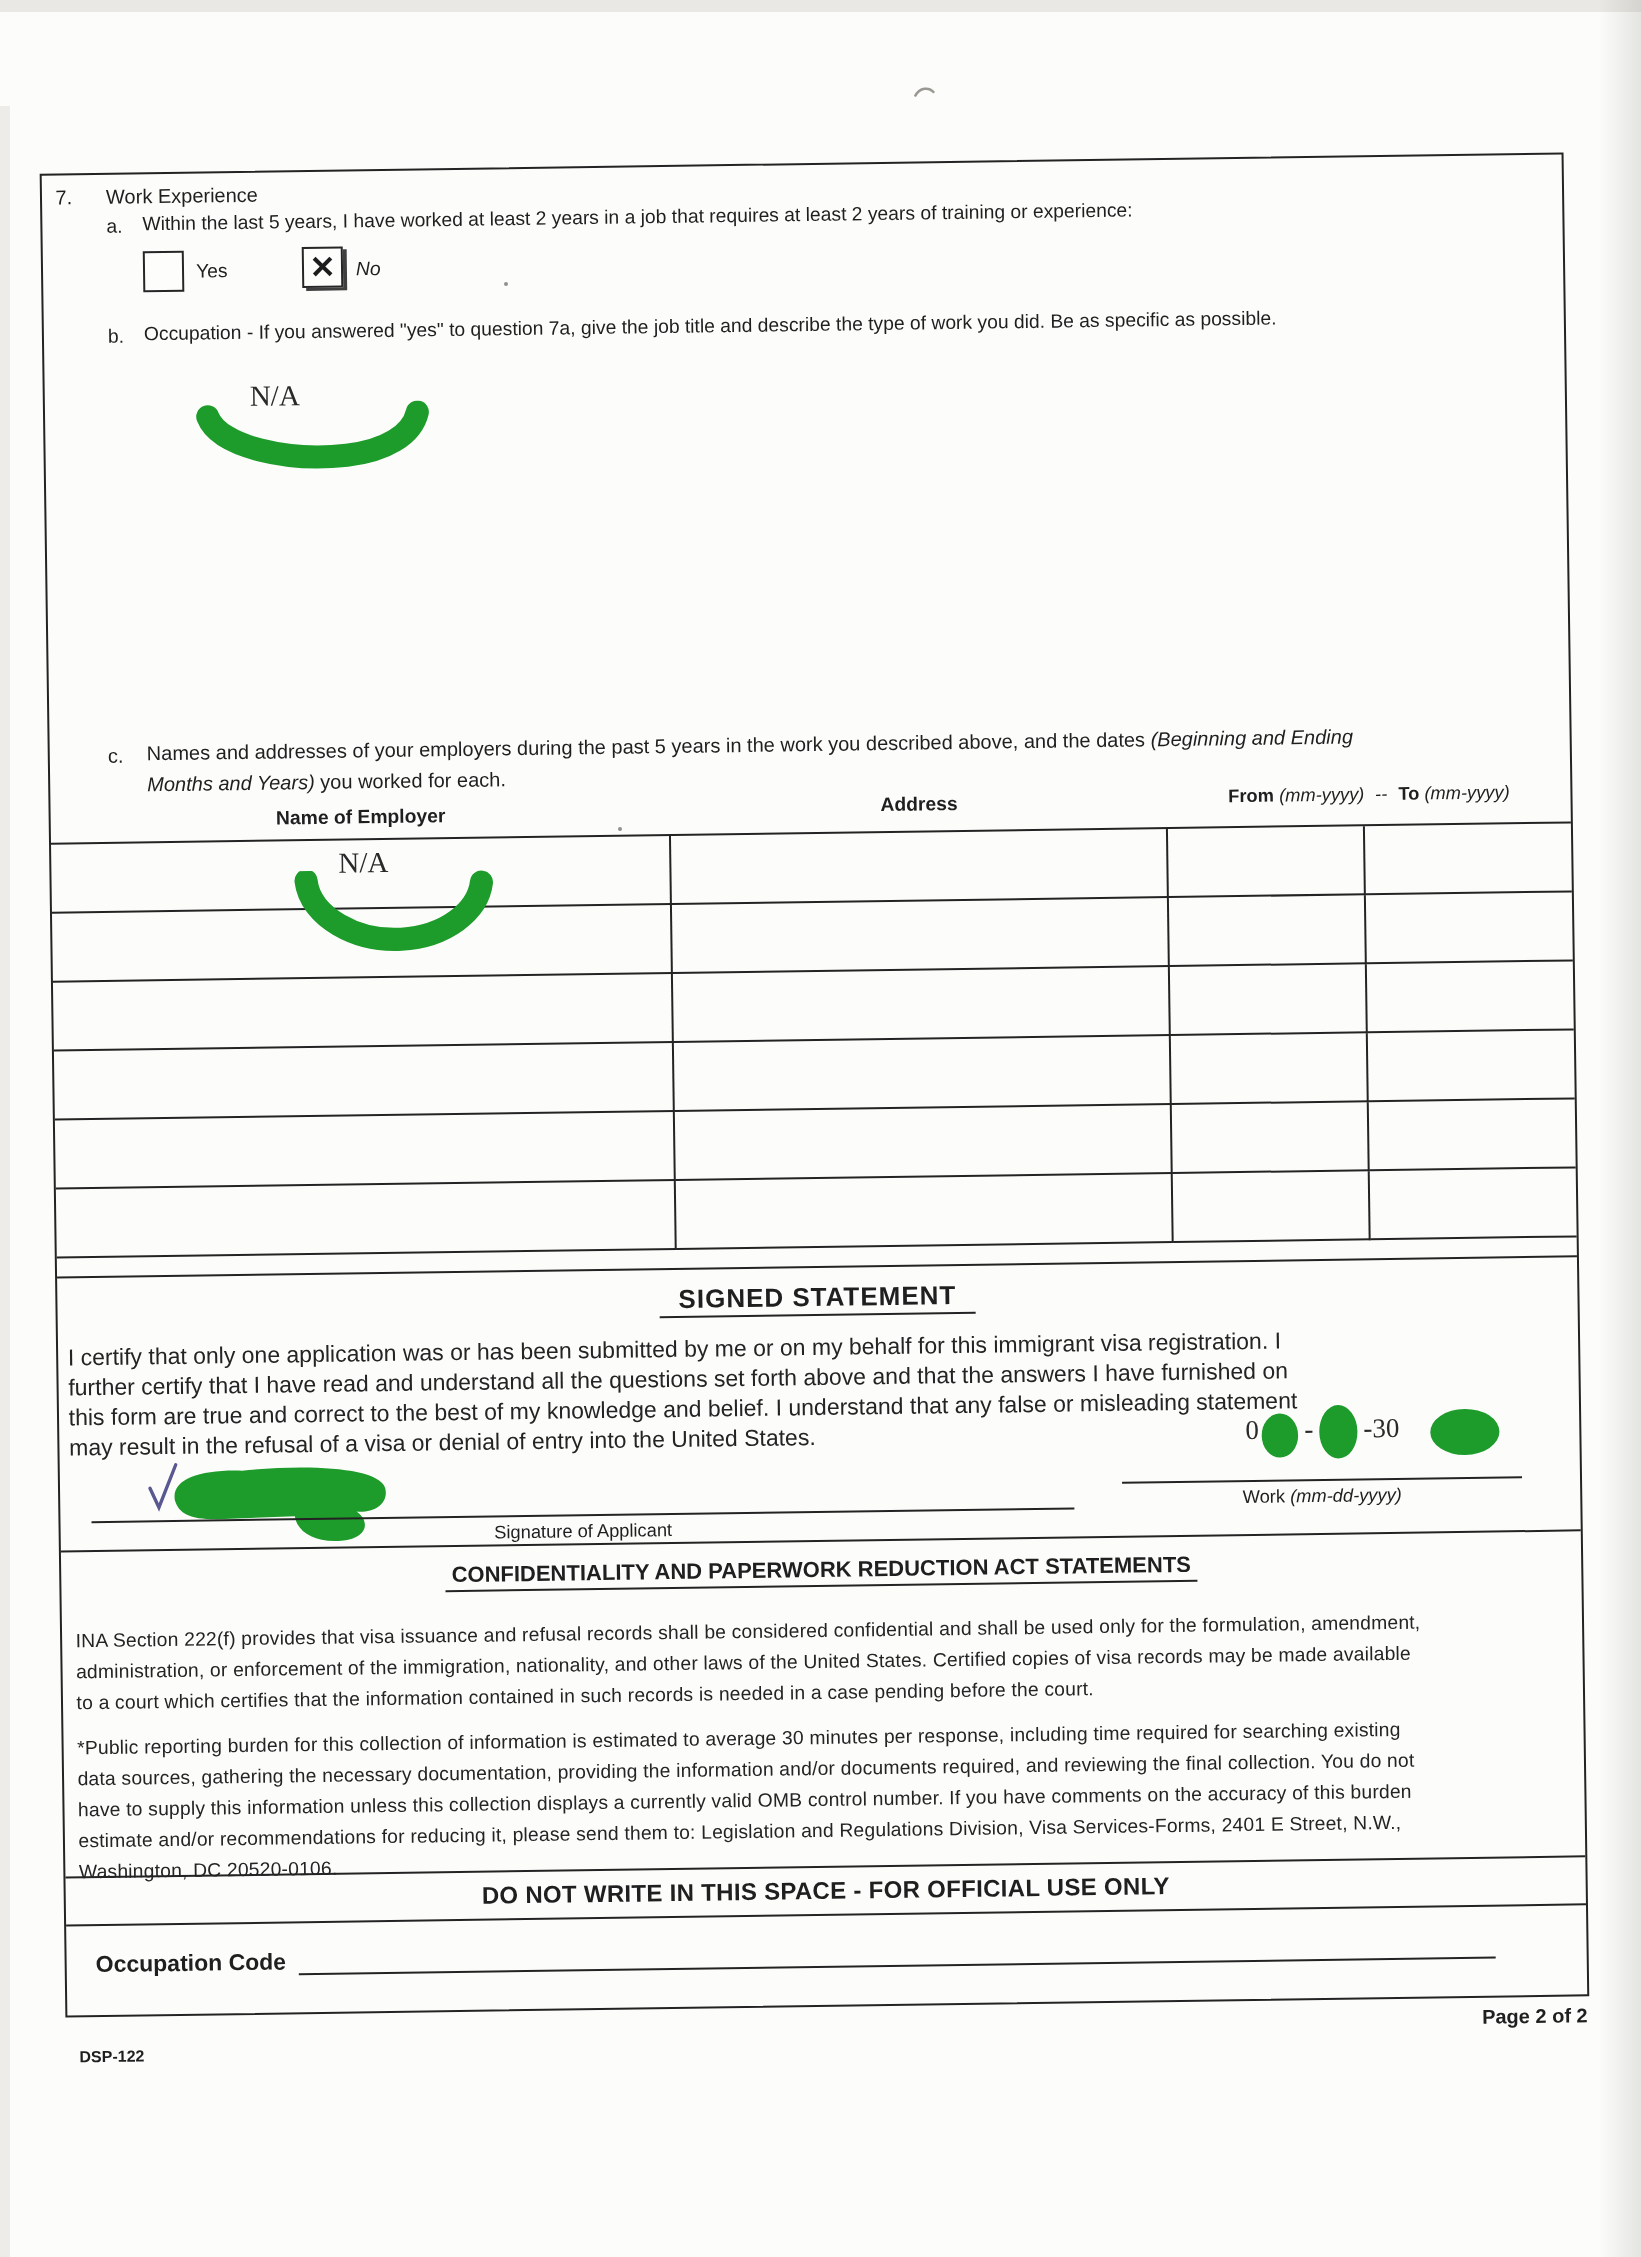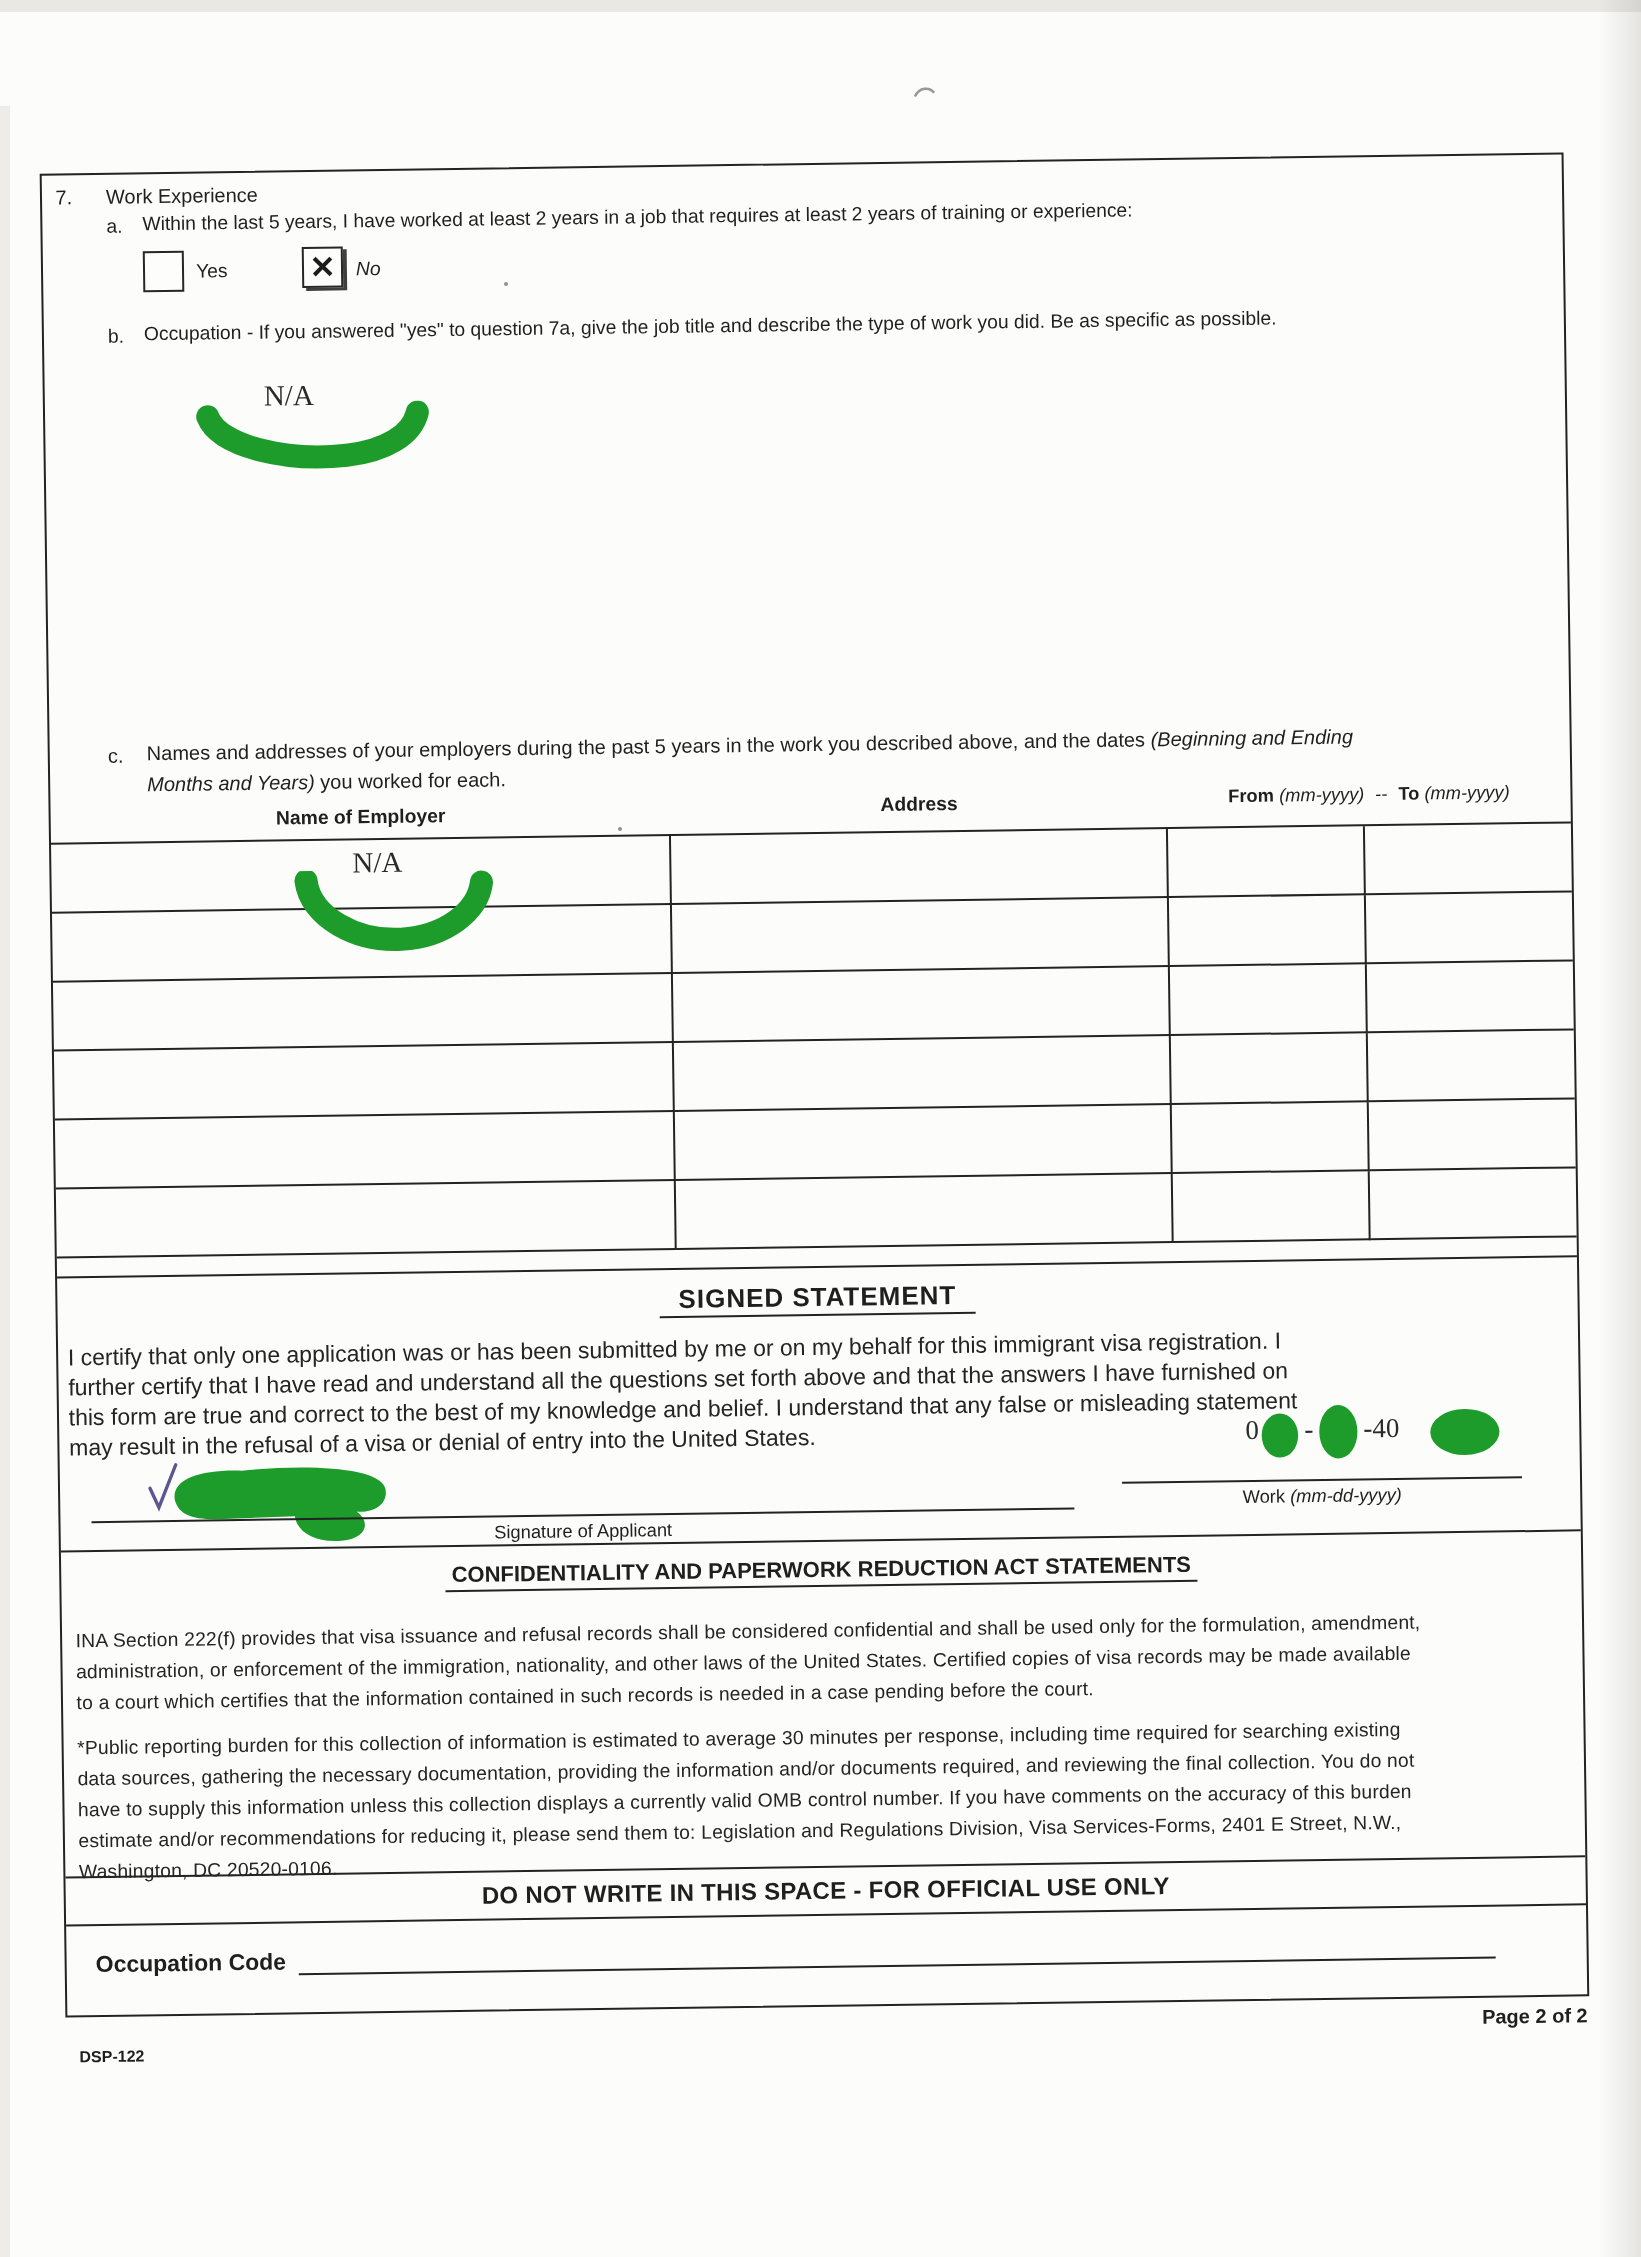--- a/index.html
+++ b/index.html
@@ -15,21 +15,21 @@
   .sec{position:relative;}
   .sec + .sec{border-top:2.9px solid #232323;}
   .s7{height:1101px;}
   .ss{height:272px;}
   .cf{height:324px;}
   .banner{height:46px;display:flex;align-items:center;justify-content:center;}
   .official{height:89px;}
   .abs{position:absolute;white-space:nowrap;}
   .t20{font-size:19.3px;}
   .t21{font-size:20px;}
-  .serifnote{font-family:"Liberation Serif",serif;font-size:29px;color:#2a2a2a;margin-left:14px;}
+  .serifnote{font-family:"Liberation Serif",serif;font-size:29px;color:#2a2a2a;}
   .chk{position:absolute;width:37px;height:37px;border:2.9px solid #262626;background:#fdfdfc;
        display:flex;align-items:center;justify-content:center;}
   .chk.shadow{box-shadow:3.9px 2.9px 0 #3f3f3f;}
   .xmark{font-size:31px;font-weight:bold;line-height:1;color:#1c1c1c;}
   .emp-table{position:absolute;left:0;right:0;top:667px;border-top:2.4px solid #232323;
        display:grid;grid-template-columns:620px 497px 197px 1fr;}
   .cell{height:67px;border-bottom:2.4px solid #232323;border-right:2.4px solid #232323;
        position:relative;}
   .cell.last{border-right:none;}
   .hdr{font-weight:bold;font-size:19.3px;}
@@ -146,21 +146,21 @@
         </div>
 
         <div class="abs datefrag" style="left:1186px;top:153px;">0</div>
         <svg class="abs" style="left:1200px;top:151px;" width="41" height="46" viewBox="0 0 42 48">
           <ellipse cx="21" cy="24" rx="19" ry="23" fill="#1e9c2b"></ellipse>
         </svg>
         <div class="abs datefrag" style="left:1245px;top:153px;">-</div>
         <svg class="abs" style="left:1258px;top:143px;" width="42" height="56" viewBox="0 0 44 58">
           <ellipse cx="22" cy="29" rx="20" ry="28" fill="#1e9c2b"></ellipse>
         </svg>
-        <div class="abs datefrag" style="left:1304px;top:153px;">-40</div>
+        <div class="abs datefrag" style="left:1304px;top:153px;">-30</div>
         <svg class="abs" style="left:1369px;top:149px;" width="73" height="48" viewBox="0 0 76 50">
           <ellipse cx="38" cy="25" rx="36" ry="24" fill="#1e9c2b"></ellipse>
         </svg>
 
         <svg class="abs" style="left:85px;top:182px;" width="35" height="56" viewBox="0 0 36 58">
           <polyline points="5,30 14,50 32,6" fill="none" stroke-width="3.5" stroke-linecap="round" stroke="#5a5890"></polyline>
         </svg>
         <svg class="abs" style="left:101px;top:185px;" width="234" height="83" viewBox="0 0 242 86">
           <path d="M 14 40 C 10 18 40 8 84 10 C 150 4 226 8 232 30 C 236 46 220 56 202 54
                    C 216 64 214 82 186 84 C 158 86 140 74 138 58 L 58 60 C 30 60 18 54 14 40 Z" fill="#1e9c2b"></path>

